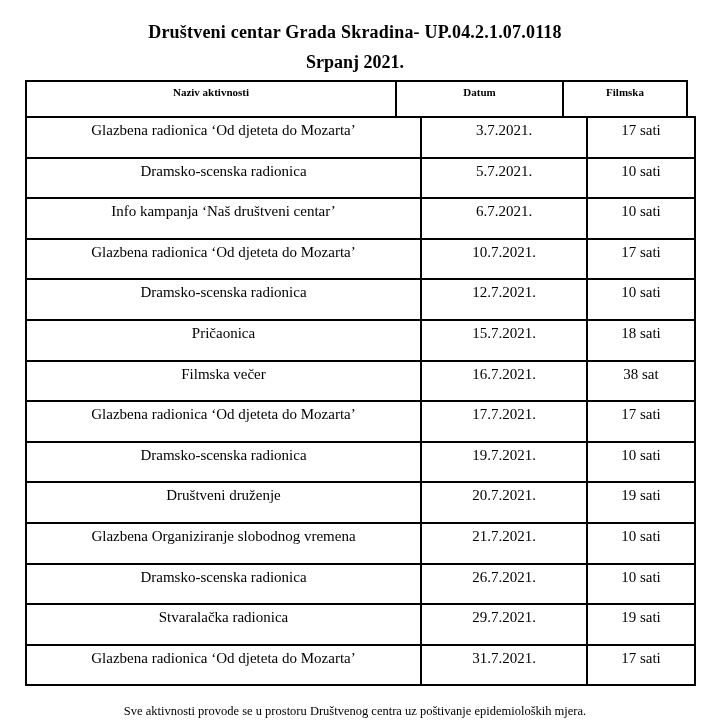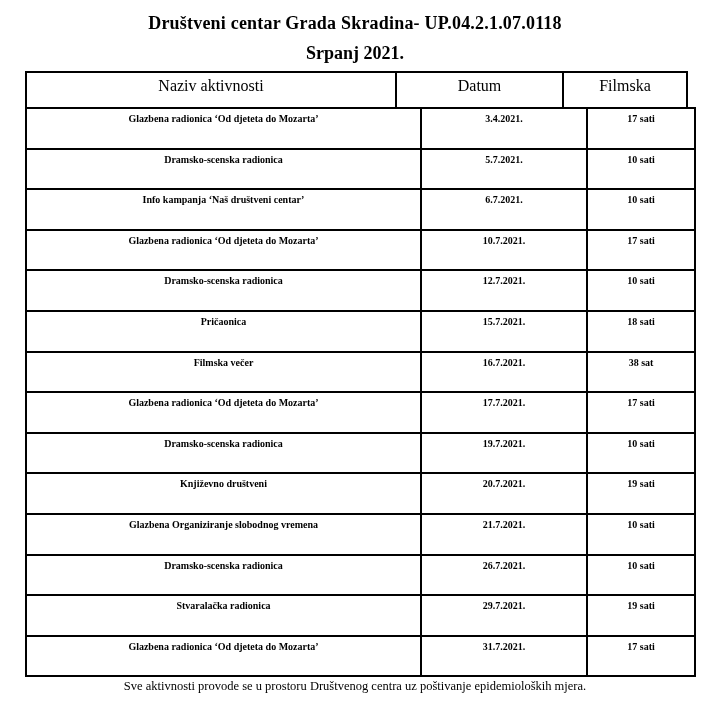--- a/index.html
+++ b/index.html
@@ -12,21 +12,21 @@
     height: 720px;
     font-family: "Liberation Serif", "DejaVu Serif", serif;
     color: #000000;
     overflow: hidden;
   }
   .page {
     width: 710px;
     height: 606px;
     position: relative;
     box-sizing: border-box;
-    padding-top: 8px;
+    padding-top: 17px;
   }
   .doc-title {
     text-align: center;
     font-weight: bold;
     font-size: 18px;
     line-height: 30px;
     letter-spacing: 0.2px;
   }
   .doc-subtitle {
     text-align: center;
@@ -52,37 +52,37 @@
   th, td {
     border: 2px solid #000000;
     vertical-align: top;
     text-align: center;
     padding: 4px 4px 0 4px;
     overflow: hidden;
     white-space: nowrap;
   }
   th {
     height: 30px;
-    font-size: 16px;
-    font-weight: normal;
+    font-size: 11px;
+    font-weight: bold;
   }
   td {
     height: 34.6px;
-    font-size: 10px;
-    font-weight: bold;
+    font-size: 15px;
+    font-weight: normal;
   }
   
   .head-table col.c1 { width: 370px; }
   .head-table col.c2 { width: 167px; }
   .head-table col.c3 { width: 124px; }
   .body-table col.c1 { width: 395px; }
   .body-table col.c2 { width: 166px; }
   .body-table col.c3 { width: 108px; }
   .footnote {
-    margin-top: 1px;
+    margin-top: 17px;
     text-align: center;
     font-size: 12.5px;
     line-height: 16px;
   }
 </style>
 </head>
 <body>
 
 <div class="page">
 
@@ -108,21 +108,21 @@
 
     <table class="body-table">
       <colgroup>
           <col class="c1">
           <col class="c2">
           <col class="c3">
         </colgroup>
       <tbody id="schedule-rows">
       <tr>
         <td>Glazbena radionica ‘Od djeteta do Mozarta’</td>
-        <td>3.4.2021.</td>
+        <td>3.7.2021.</td>
         <td>17 sati</td>
       </tr>
 
       <tr>
         <td>Dramsko-scenska radionica</td>
         <td>5.7.2021.</td>
         <td>10 sati</td>
       </tr>
 
       <tr>
@@ -161,21 +161,21 @@
         <td>17 sati</td>
       </tr>
 
       <tr>
         <td>Dramsko-scenska radionica</td>
         <td>19.7.2021.</td>
         <td>10 sati</td>
       </tr>
 
       <tr>
-        <td>Književno društveni</td>
+        <td>Društveni druženje</td>
         <td>20.7.2021.</td>
         <td>19 sati</td>
       </tr>
 
       <tr>
         <td>Glazbena Organiziranje slobodnog vremena</td>
         <td>21.7.2021.</td>
         <td>10 sati</td>
       </tr>
 

